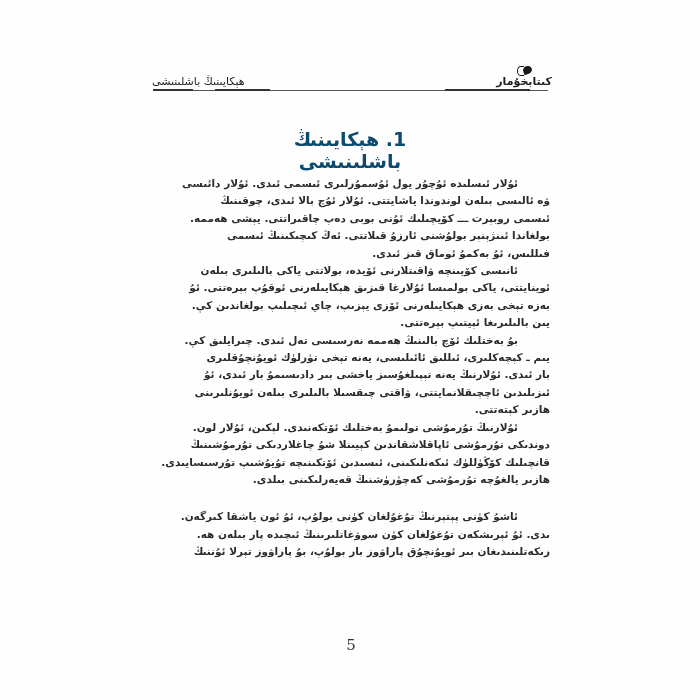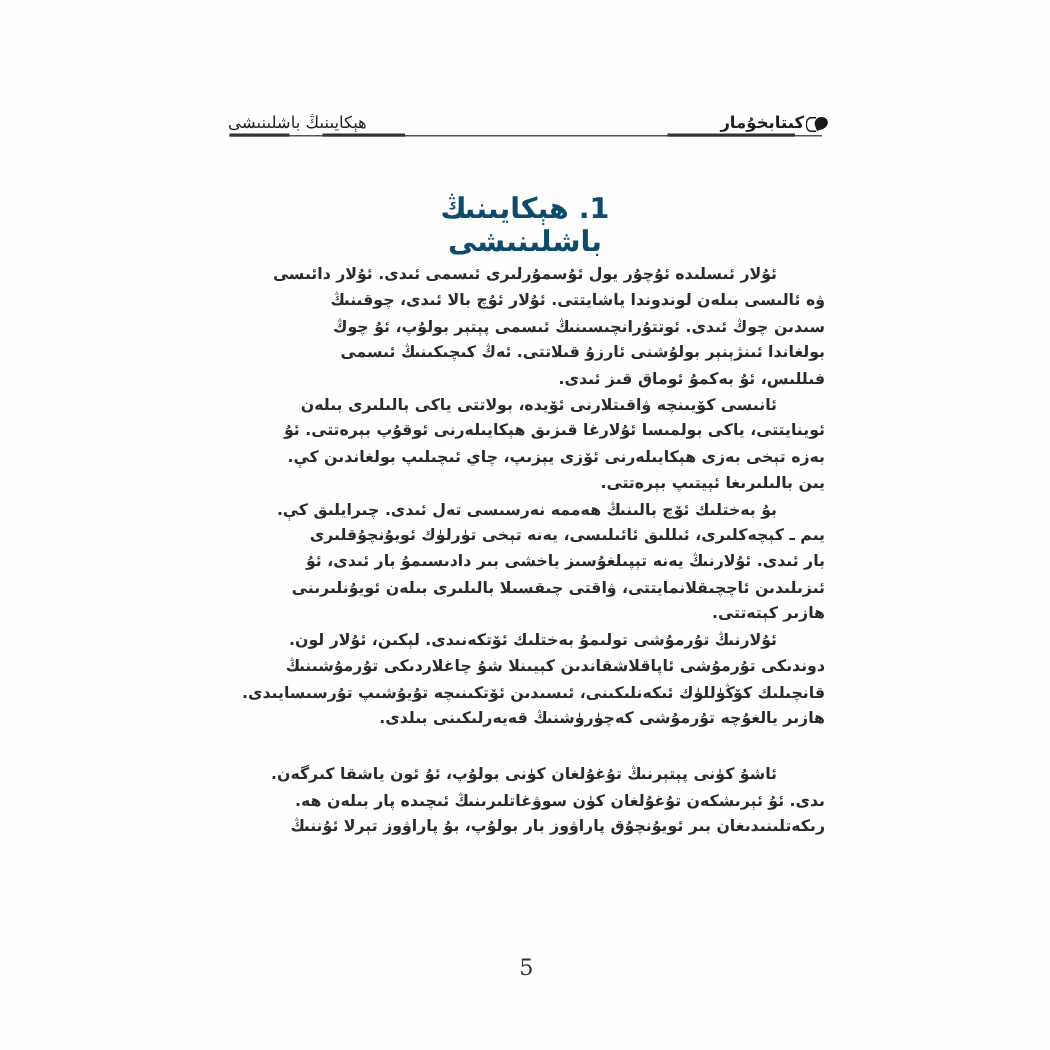--- a/index.html
+++ b/index.html
@@ -32,20 +32,21 @@
       justify-content: space-between;
       align-items: flex-end;
       font-size: 11px;
       color: #1e1e1e;
     }
     .header-brand {
       display: flex;
       align-items: center;
       gap: 0;
       font-weight: bold;
+      flex-direction: column;
     }
     .brand-logo {
       display: inline-block;
       width: 16px;
       height: 10px;
       position: relative;
     }
     .brand-logo .leaf1 {
       position: absolute; right: 0; top: 1px;
       width: 9px; height: 8px;
@@ -143,21 +144,21 @@
   <div class="header-rule-thick" style="left:153px;width:40px;"></div>
   <div class="header-rule-thick" style="left:215px;width:55px;"></div>
   <div class="header-rule-thick" style="left:445px;width:85px;"></div>
 
   <div class="chapter-title">1. هېكايىنىڭ باشلىنىشى</div>
 
   <div class="body-text">
     <p>
       <span class="line">ئۇلار ئىسلىدە ئۇچۇر يول ئۇسمۇرلىرى ئىسمى ئىدى. ئۇلار دائىسى</span>
       <span class="line" style="text-indent:0">ۋە ئالىسى بىلەن لوندوندا ياشايتتى. ئۇلار ئۇچ بالا ئىدى، چوقىنىڭ</span>
-      <span class="line" style="text-indent:0">سىدىن چوڭ ئىدى. ئوتتۇرانچىسىنىڭ ئىسمى پېتېر بولۇپ، ئۇ چوڭ</span>
+      <span class="line" style="text-indent:0">ئىسمى روبېرت ـــ كۆيچىلىك ئۇنى بوبى دەپ چاقىراتتى. يېشى ھەممە.</span>
       <span class="line" style="text-indent:0">بولغاندا ئىنژېنېر بولۇشنى ئارزۇ قىلاتتى. ئەڭ كىچىكىنىڭ ئىسمى</span>
       <span class="line" style="text-indent:0">فىللىس، ئۇ بەكمۇ ئوماق قىز ئىدى.</span>
     </p>
     <p>
       <span class="line">ئانىسى كۆيىنچە ۋاقىتلارنى ئۆيدە، بولاتتى ياكى بالىلىرى بىلەن</span>
       <span class="line" style="text-indent:0">ئوينايتتى، ياكى بولمىسا ئۇلارغا قىزىق ھېكايىلەرنى ئوقۇپ بېرەتتى. ئۇ</span>
       <span class="line" style="text-indent:0">بەزە تېخى بەزى ھېكايىلەرنى ئۆزى يېزىپ، چاي ئىچىلىپ بولغاندىن كې.</span>
       <span class="line" style="text-indent:0">يىن بالىلىرىغا ئېيتىپ بېرەتتى.</span>
     </p>
     <p>

